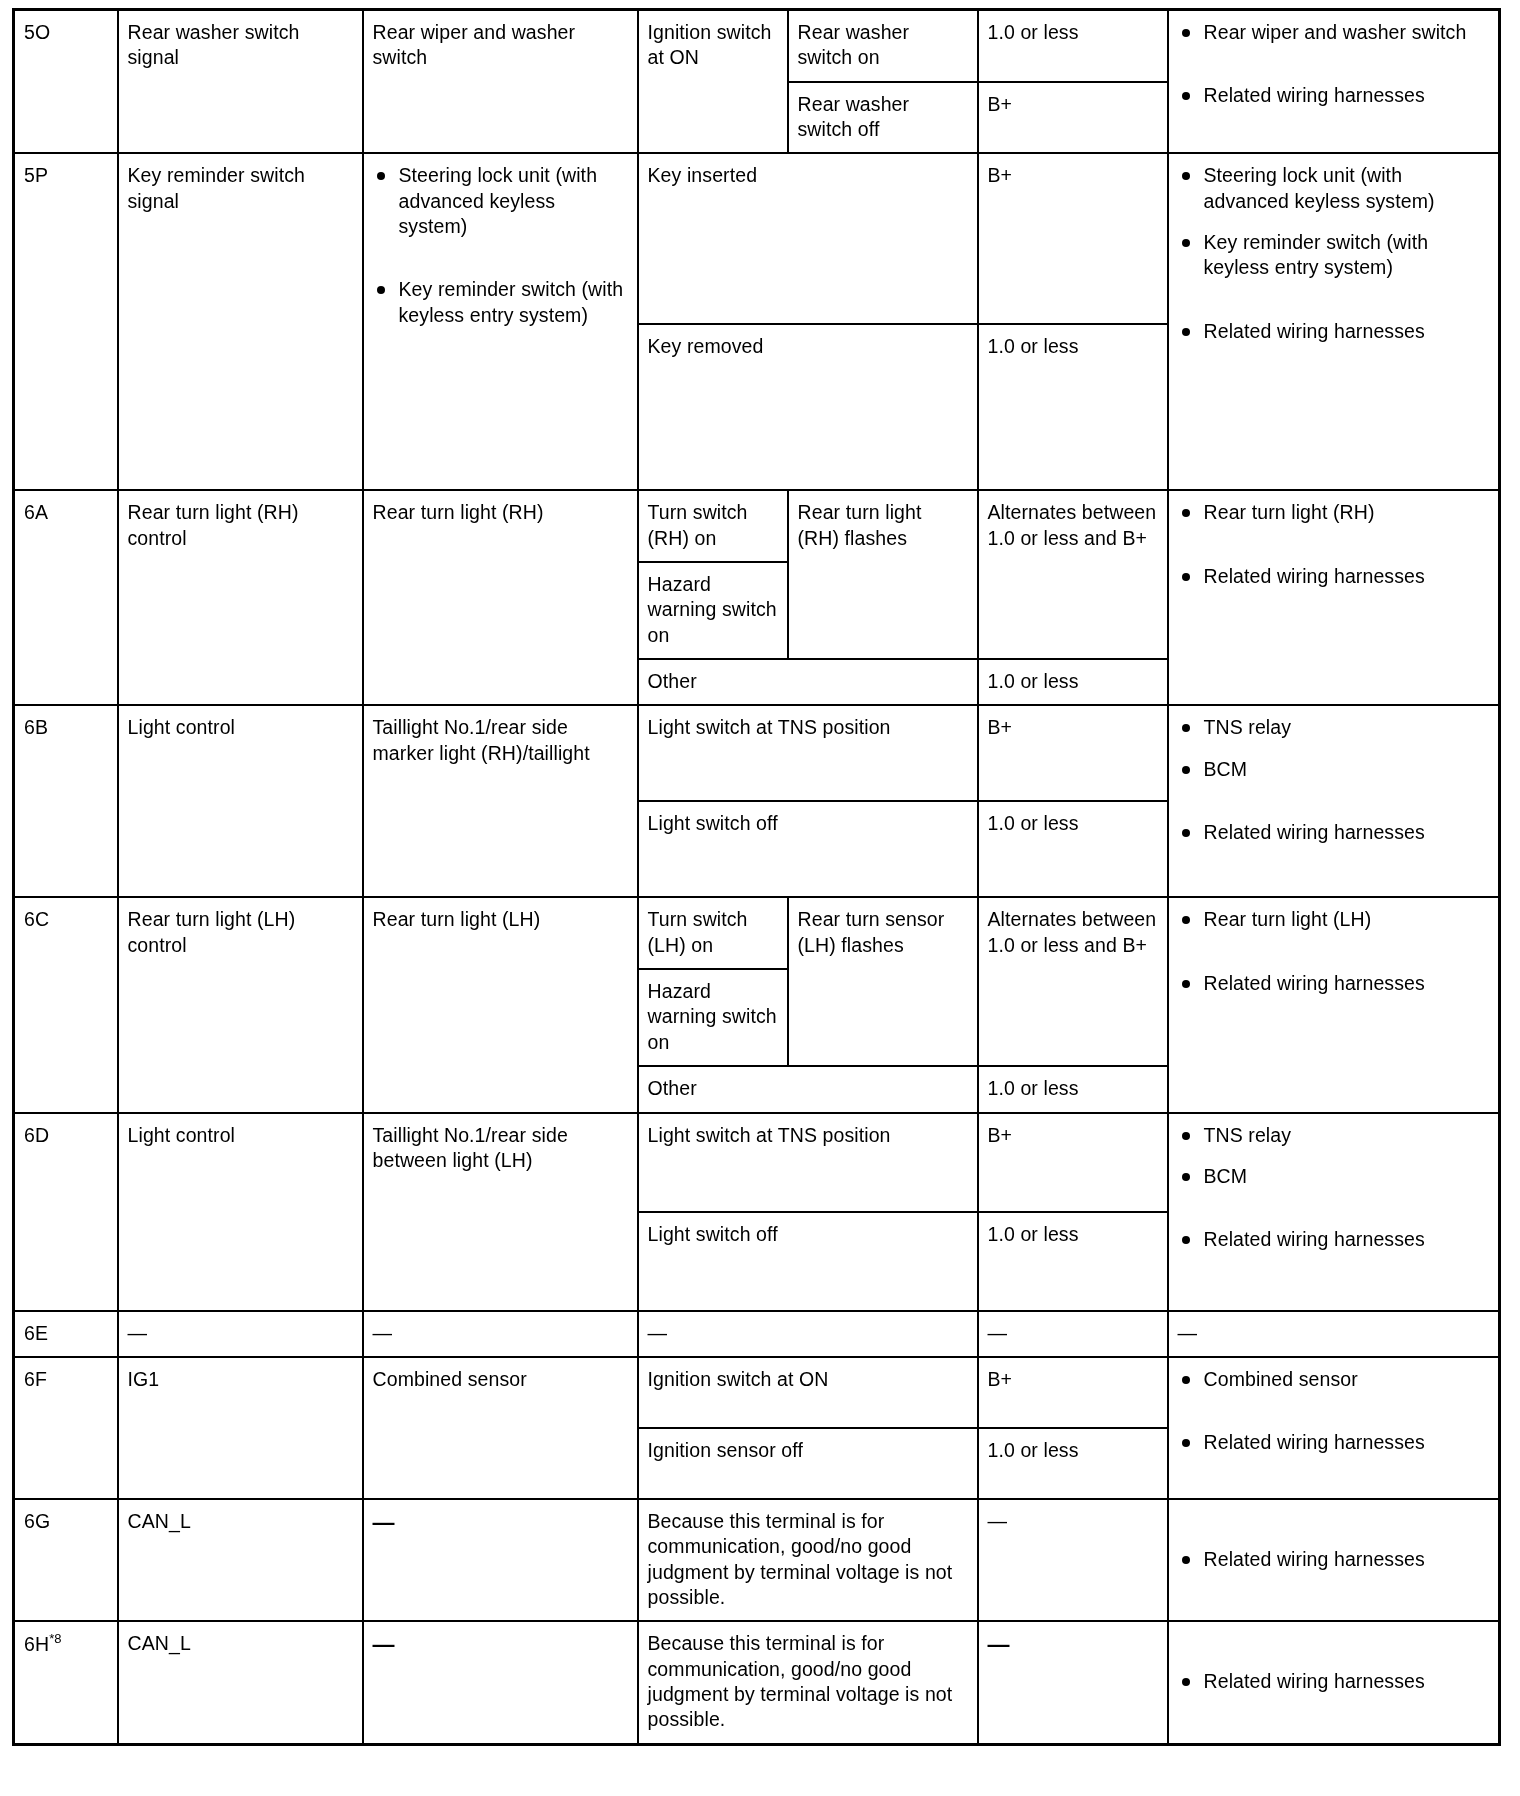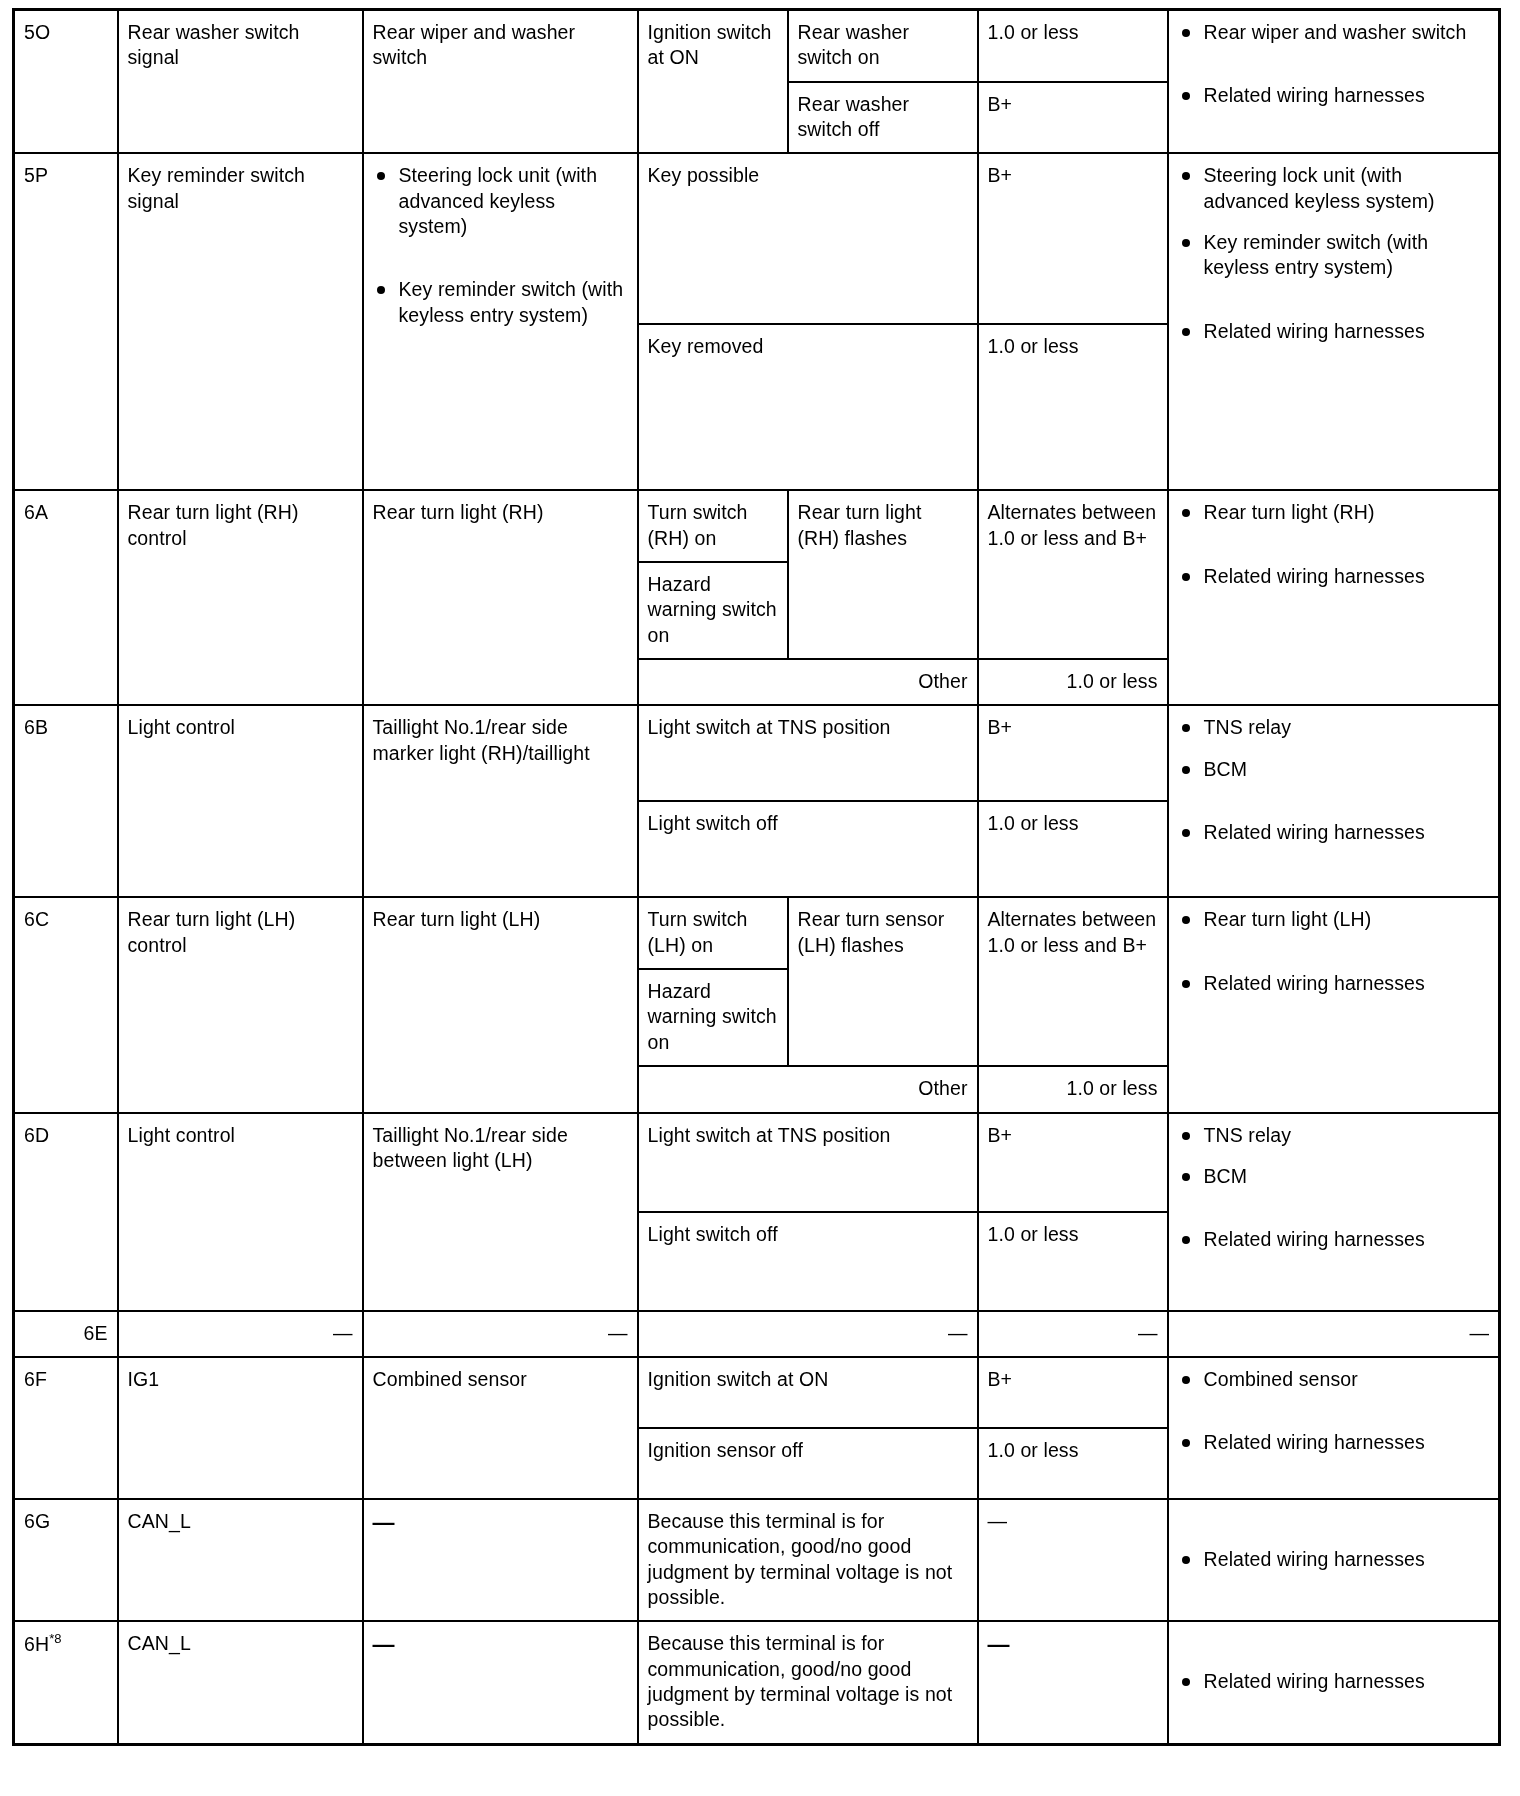--- a/index.html
+++ b/index.html
@@ -25,21 +25,21 @@
     border: 3px solid #000;
   }
   table.spec td {
     border: 2px solid #000;
     vertical-align: top;
     padding: 9px 9px 10px 9px;
     font-size: 19.5px;
     line-height: 1.30;
     letter-spacing: 0.1px;
   }
-  td.tight { padding-top: 8px; padding-bottom: 8px; text-align: right; }
+  td.tight { padding-top: 8px; padding-bottom: 8px; }
   .vmid { vertical-align: middle; }
   ul.bul {
     list-style: none;
     margin: 0;
     padding: 0;
   }
   ul.bul li {
     position: relative;
     padding-left: 26px;
     margin: 0 0 16px 0;
@@ -97,21 +97,21 @@
 
   <tr>
     <td rowspan="2" class="vmid">5P</td>
     <td rowspan="2" class="vmid">Key reminder switch signal</td>
     <td rowspan="2" class="vmid">
       <ul class="bul">
         <li>Steering lock unit (with advanced keyless system)</li>
         <li>Key reminder switch (with keyless entry system)</li>
       </ul>
     </td>
-    <td colspan="2" class="vmid" style="height:150px">Key possible</td>
+    <td colspan="2" class="vmid" style="height:150px">Key inserted</td>
     <td class="vmid">B+</td>
     <td rowspan="2">
       <ul class="bul">
         <li>Steering lock unit (with advanced keyless system)</li>
         <li>Key reminder switch (with keyless entry system)</li>
         <li>Related wiring harnesses</li>
       </ul>
     </td>
   </tr>
   <tr>

